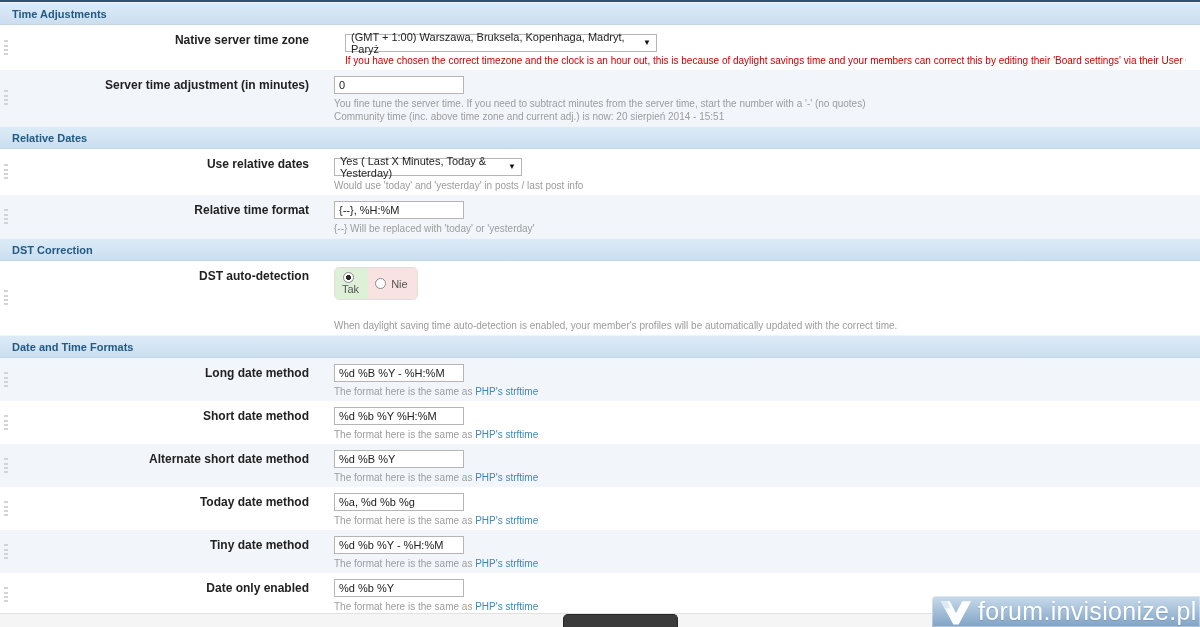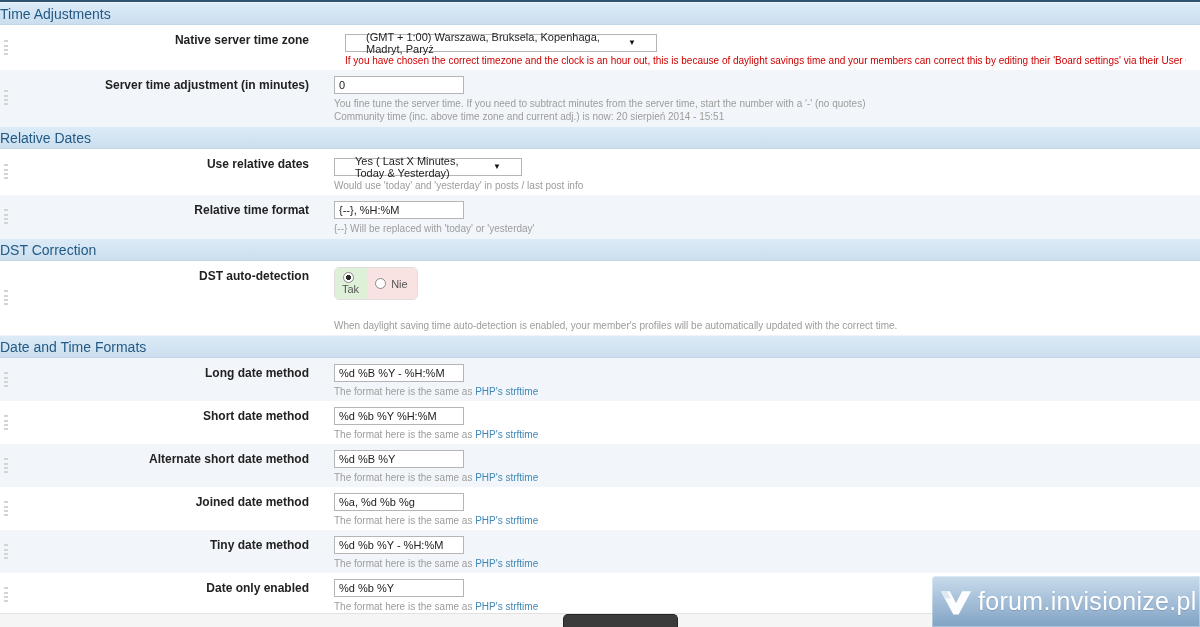--- a/index.html
+++ b/index.html
@@ -1,37 +1,37 @@
 <!DOCTYPE html>
 <html><head>
 <meta charset="utf-8">
 <style>
   * { margin:0; padding:0; box-sizing:border-box; }
   html,body { width:1200px; height:627px; overflow:hidden; background:#fff;
     font-family:"Liberation Sans","DejaVu Sans",sans-serif; }
   .page { position:relative; width:1200px; height:627px; border-top:2px solid #2f5272; background:#fff; }
 
   .sec-header { height:23px; background:linear-gradient(#dcebf7,#cbdeef); color:#235a84;
-    font-weight:normal; font-size:14px; line-height:22px; padding-left:0;
+    font-weight:bold; font-size:11px; line-height:22px; padding-left:12px;
     border-top:1px solid #eef4fa; border-bottom:1px solid #c3d6e8; }
 
   .row { display:flex; position:relative; background:#fff; }
   .row.alt { background:#f2f6fa; }
   .row.h36 { min-height:36px;gap:11px; } .row.h56 { min-height:56px; } .row.h35 { min-height:35px; }
   .row.h38 { min-height:38px; } .row.h42 { min-height:42px; } .row.h32 { min-height:32px; }
 
   .grip { position:absolute; left:4px; top:50%; margin-top:-8px; width:2px; height:15px;
     border-left:2px dotted #d4d4d4; border-right:2px dotted #d4d4d4; }
 
   .label-col { width:322px; flex:none; text-align:right; padding:8px 13px 0 24px;
     font-weight:bold; font-size:12px; color:#222; }
   .ctrl-col { flex:1; padding:6px 14px 4px 12px; font-size:11px; min-width:0; }
 
   .fakeselect { display:inline-flex; align-items:center; justify-content:space-between;
-    background:#fff; border:1px solid #b5b5b5; height:18px; padding:0 20px; color:#222;
+    background:#fff; border:1px solid #b5b5b5; height:18px; padding:0 5px; color:#222;
     font-size:11px; cursor:default; }
   .fakeselect .arrow { font-size:8px; color:#111; margin-left:14px; line-height:1; }
   .w-wide { width:312px; } .w-med { width:188px; } .w-sm { width:64px; }
 
   .textinput { width:130px; height:18px; border:1px solid #b5b5b5; font-size:11px;
     padding:1px 4px; color:#222; font-family:inherit; background:#fff; }
 
   .note-red { color:#cc0000; font-size:10px; margin-top:3px; white-space:nowrap; overflow:hidden; }
   .help { color:#9c9c9c; font-size:10px; margin-top:4px; }
   .help.tight { margin-top:2px; }
@@ -46,21 +46,21 @@
   .radio-dot { width:11px; height:11px; border-radius:50%; border:1px solid #8a8a8a;
     background:#fff; margin-right:5px; flex:none; }
   .radio-dot.on { background:radial-gradient(circle,#2b2b2b 0 2.5px,#fff 2.8px); }
 
   .footer { position:absolute; left:0; right:0; bottom:0; height:14px; background:#f5f5f5;
     border-top:1px solid #e2e2e2; }
   .save-btn { position:absolute; left:563px; bottom:0; width:115px; height:13px;
     background:#3b3b3b; border:1px solid #262626; border-bottom:none;
     border-radius:5px 5px 0 0; cursor:pointer; }
 
-  .watermark { position:absolute; right:0; bottom:0; width:268px; height:51px;
+  .watermark { position:absolute; right:0; bottom:0; width:268px; height:31px;
     background:linear-gradient(rgba(198,217,234,.95), rgba(122,158,194,.95));
     border-top-left-radius:4px; display:flex; align-items:center; padding-left:8px;
     box-shadow:0 0 0 1px rgba(255,255,255,.35) inset; }
   .watermark-logo { flex:none; margin-right:6px; }
   .watermark-text { color:#fff; font-size:25px; letter-spacing:.3px; white-space:nowrap;
     text-shadow:0 1px 1px rgba(90,120,150,.4); }
 </style>
 </head>
 <body>
 
@@ -157,21 +157,21 @@
     <span class="grip"></span>
     <div class="label-col">Alternate short date method</div>
     <div class="ctrl-col">
       <input type="text" class="textinput" value="%d %B %Y" style="">
       <div class="help"><span>The format here is the same as </span><a>PHP's strftime</a></div>
     </div>
   </div>
 
   <div class="row h42">
     <span class="grip"></span>
-    <div class="label-col">Joined date method</div>
+    <div class="label-col">Today date method</div>
     <div class="ctrl-col">
       <input type="text" class="textinput" value="%a, %d %b %g" style="">
       <div class="help"><span>The format here is the same as </span><a>PHP's strftime</a></div>
     </div>
   </div>
 
   <div class="row h42 alt">
     <span class="grip"></span>
     <div class="label-col">Tiny date method</div>
     <div class="ctrl-col">

